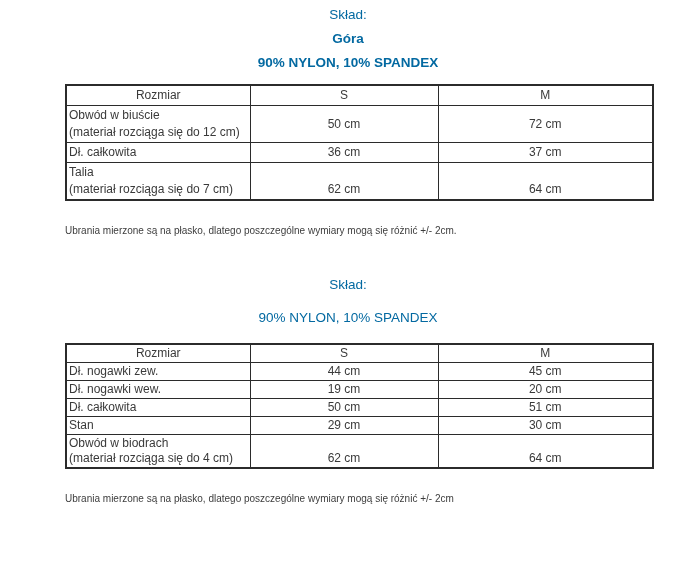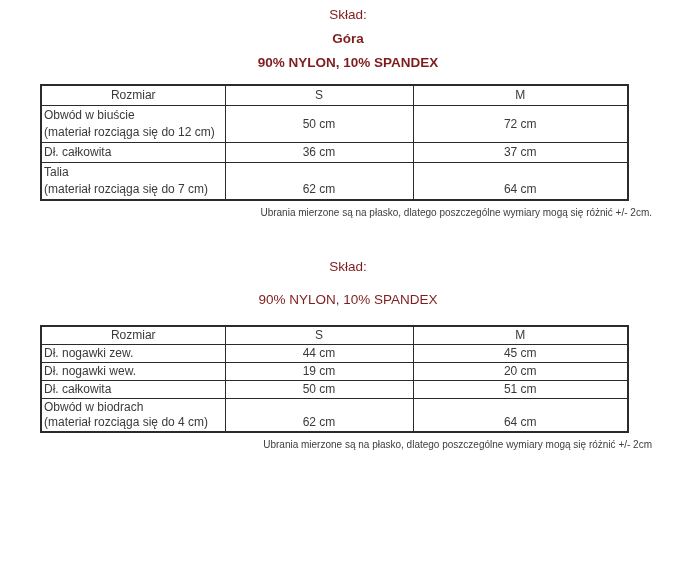--- a/index.html
+++ b/index.html
@@ -8,31 +8,31 @@
     width:696px;height:570px;
     background:#ffffff;
     font-family:"Liberation Sans", sans-serif;
     color:#383838;
     overflow:hidden;
   }
   .heading{
     text-align:center;
     font-size:13.5px;
     line-height:16px;
-    color:#7f1d1d;
+    color:#0369a1;
   }
   .sec1{padding-top:7px;}
   .sec1 .heading + .heading{margin-top:8px;font-weight:bold;}
   .sec2{margin-top:40px;}
   .sec2 .heading + .heading{margin-top:17px;}
 
   table.size-table{
     border-collapse:collapse;
     table-layout:fixed;
-    margin-left:40px;
+    margin-left:65px;
     border:2px solid #2b2b2b;
   }
   .sec1 table.size-table{margin-top:13px;}
   .sec2 table.size-table{margin-top:17px;}
   col.c-label{width:184px;}
   col.c-s{width:188px;}
   col.c-m{width:215px;}
   table.size-table th,
   table.size-table td{
     border:1px solid #2b2b2b;
@@ -51,22 +51,22 @@
     vertical-align:middle;
   }
   td.value-cell{
     text-align:center;
     vertical-align:middle;
   }
   td.vb{vertical-align:bottom;padding-bottom:3px;}
   .note{
     width:587px;
     margin-left:65px;
-    margin-top:5px;
-    text-align:right;
+    margin-top:23px;
+    text-align:left;
     font-size:10px;
     line-height:13px;
     color:#3d3d3d;
   }
 </style>
 </head>
 <body>
 
 <div class="page">
 
@@ -135,20 +135,25 @@
           <td class="label-cell">Dł. nogawki wew.</td>
           <td class="value-cell">19 cm</td>
           <td class="value-cell">20 cm</td>
         </tr>
         <tr>
           <td class="label-cell">Dł. całkowita</td>
           <td class="value-cell">50 cm</td>
           <td class="value-cell">51 cm</td>
         </tr>
         <tr>
+          <td class="label-cell">Stan</td>
+          <td class="value-cell">29 cm</td>
+          <td class="value-cell">30 cm</td>
+        </tr>
+        <tr>
           <td class="label-cell">Obwód w biodrach
 (materiał rozciąga się do 4 cm)</td>
           <td class="value-cell vb">62 cm</td>
           <td class="value-cell vb">64 cm</td>
         </tr>
       </tbody>
     </table>
 
     <div class="note">Ubrania mierzone są na płasko, dlatego poszczególne wymiary mogą się różnić +/- 2cm</div>
   </div>

